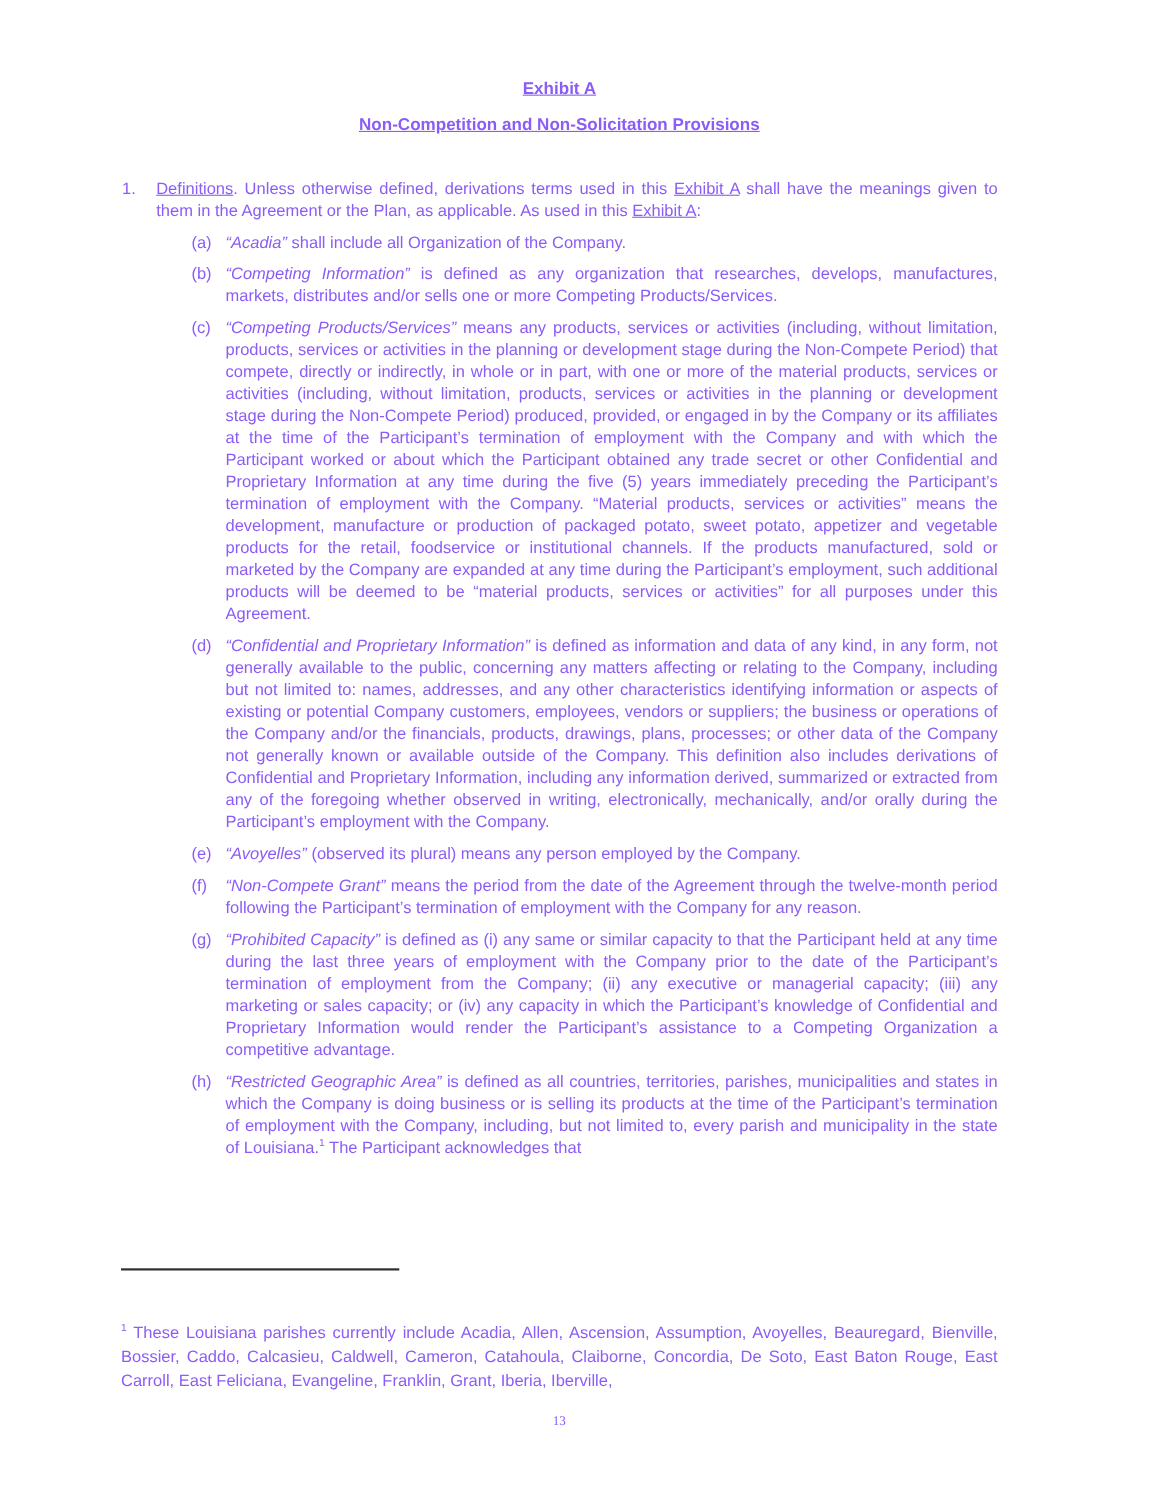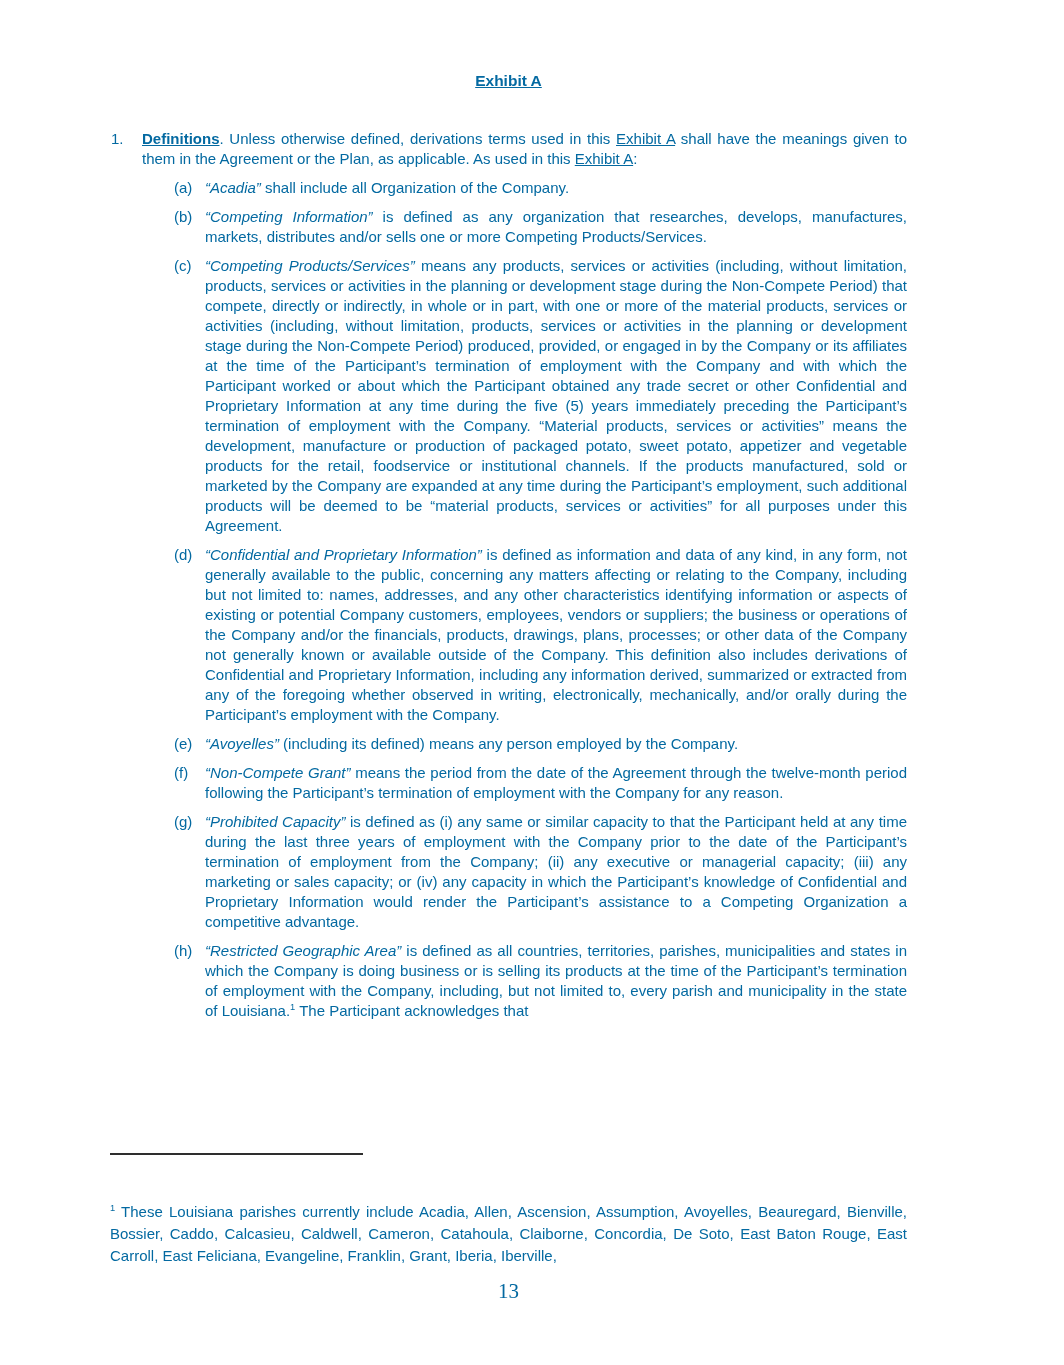--- a/index.html
+++ b/index.html
@@ -1,21 +1,21 @@
 <!DOCTYPE html>
 <html><head>
 <meta charset="utf-8">
 <style>
   html, body { margin: 0; padding: 0; background: #ffffff; }
   .page {
     position: relative;
     width: 1064px;
     height: 1365px;
     background: #ffffff;
-    color: #0369a1;
+    color: #8b5cf6;
     font-family: "Liberation Sans", sans-serif;
     font-size: 15px;
     line-height: 20px;
     overflow: hidden;
     border-radius: 15px;
   }
   .doc {
     position: absolute;
     left: 110px;
     top: 0;
@@ -44,21 +44,21 @@
     text-align: justify;
   }
   .item .num { position: absolute; left: 1px; top: 0; }
   .sub {
     position: relative;
     padding-left: 95px;
     margin-top: 9px;
     text-align: justify;
   }
   .sub .marker { position: absolute; left: 64px; top: 0; }
-  .bu { font-weight: 700; text-decoration: underline; }
+  .bu { font-weight: 400; text-decoration: underline; }
   .u  { text-decoration: underline; }
   .i  { font-style: italic; }
   sup.sup { font-size: 62%; line-height: 0; vertical-align: super; }
   .footnote-divider {
     position: absolute;
     left: 0;
     top: 1153px;
     width: 253px;
     border-top: 2px solid #2e2e2e;
   }
@@ -71,36 +71,37 @@
     line-height: 22px;
     margin-top: 20px;
   }
   .pagenum {
     position: absolute;
     left: 0;
     top: 1281px;
     width: 797px;
     text-align: center;
     font-family: "Liberation Serif", serif;
-    font-size: 21px;
+    font-size: 12px;
   }
 </style>
 </head>
 <body>
 
 <div class="page">
   <div class="doc">
     <h1 class="title">Exhibit A</h1>
+    <h2 class="subtitle">Non-Competition and Non-Solicitation Provisions</h2>
     <div class="sections" id="sections">
         <div class="item"><span class="num">1.</span><span class="bu">Definitions</span><span>. Unless otherwise defined, derivations terms used in this </span><span class="u">Exhibit A</span><span> shall have the meanings given to them in the Agreement or the Plan, as applicable. As used in this </span><span class="u">Exhibit A</span><span>:</span></div>
         <div class="sub"><span class="marker">(a)</span><span class="i">“Acadia”</span><span> shall include all Organization of the Company.</span></div>
         <div class="sub"><span class="marker">(b)</span><span class="i">“Competing Information”</span><span> is defined as any organization that researches, develops, manufactures, markets, distributes and/or sells one or more Competing Products/Services.</span></div>
         <div class="sub"><span class="marker">(c)</span><span class="i">“Competing Products/Services”</span><span> means any products, services or activities (including, without limitation, products, services or activities in the planning or development stage during the Non-Compete Period) that compete, directly or indirectly, in whole or in part, with one or more of the material products, services or activities (including, without limitation, products, services or activities in the planning or development stage during the Non-Compete Period) produced, provided, or engaged in by the Company or its affiliates at the time of the Participant’s termination of employment with the Company and with which the Participant worked or about which the Participant obtained any trade secret or other Confidential and Proprietary Information at any time during the five (5) years immediately preceding the Participant’s termination of employment with the Company. “Material products, services or activities” means the development, manufacture or production of packaged potato, sweet potato, appetizer and vegetable products for the retail, foodservice or institutional channels. If the products manufactured, sold or marketed by the Company are expanded at any time during the Participant’s employment, such additional products will be deemed to be “material products, services or activities” for all purposes under this Agreement.</span></div>
         <div class="sub"><span class="marker">(d)</span><span class="i">“Confidential and Proprietary Information”</span><span> is defined as information and data of any kind, in any form, not generally available to the public, concerning any matters affecting or relating to the Company, including but not limited to: names, addresses, and any other characteristics identifying information or aspects of existing or potential Company customers, employees, vendors or suppliers; the business or operations of the Company and/or the financials, products, drawings, plans, processes; or other data of the Company not generally known or available outside of the Company. This definition also includes derivations of Confidential and Proprietary Information, including any information derived, summarized or extracted from any of the foregoing whether observed in writing, electronically, mechanically, and/or orally during the Participant’s employment with the Company.</span></div>
-        <div class="sub"><span class="marker">(e)</span><span class="i">“Avoyelles”</span><span> (including its defined) means any person employed by the Company.</span></div>
+        <div class="sub"><span class="marker">(e)</span><span class="i">“Avoyelles”</span><span> (observed its plural) means any person employed by the Company.</span></div>
         <div class="sub"><span class="marker">(f)</span><span class="i">“Non-Compete Grant”</span><span> means the period from the date of the Agreement through the twelve-month period following the Participant’s termination of employment with the Company for any reason.</span></div>
         <div class="sub"><span class="marker">(g)</span><span class="i">“Prohibited Capacity”</span><span> is defined as (i) any same or similar capacity to that the Participant held at any time during the last three years of employment with the Company prior to the date of the Participant’s termination of employment from the Company; (ii) any executive or managerial capacity; (iii) any marketing or sales capacity; or (iv) any capacity in which the Participant’s knowledge of Confidential and Proprietary Information would render the Participant’s assistance to a Competing Organization a competitive advantage.</span></div>
         <div class="sub"><span class="marker">(h)</span><span class="i">“Restricted Geographic Area”</span><span> is defined as all countries, territories, parishes, municipalities and states in which the Company is doing business or is selling its products at the time of the Participant’s termination of employment with the Company, including, but not limited to, every parish and municipality in the state of Louisiana.</span><sup class="sup">1</sup><span> The Participant acknowledges that</span></div>
       </div>
     <div class="footnote-divider"></div>
     <div class="footnote" id="footnote"><sup class="sup">1</sup><span> These Louisiana parishes currently include Acadia, Allen, Ascension, Assumption, Avoyelles, Beauregard, Bienville, Bossier, Caddo, Calcasieu, Caldwell, Cameron, Catahoula, Claiborne, Concordia, De Soto, East Baton Rouge, East Carroll, East Feliciana, Evangeline, Franklin, Grant, Iberia, Iberville,</span></div>
     <div class="pagenum">13</div>
   </div>
 </div>
 

